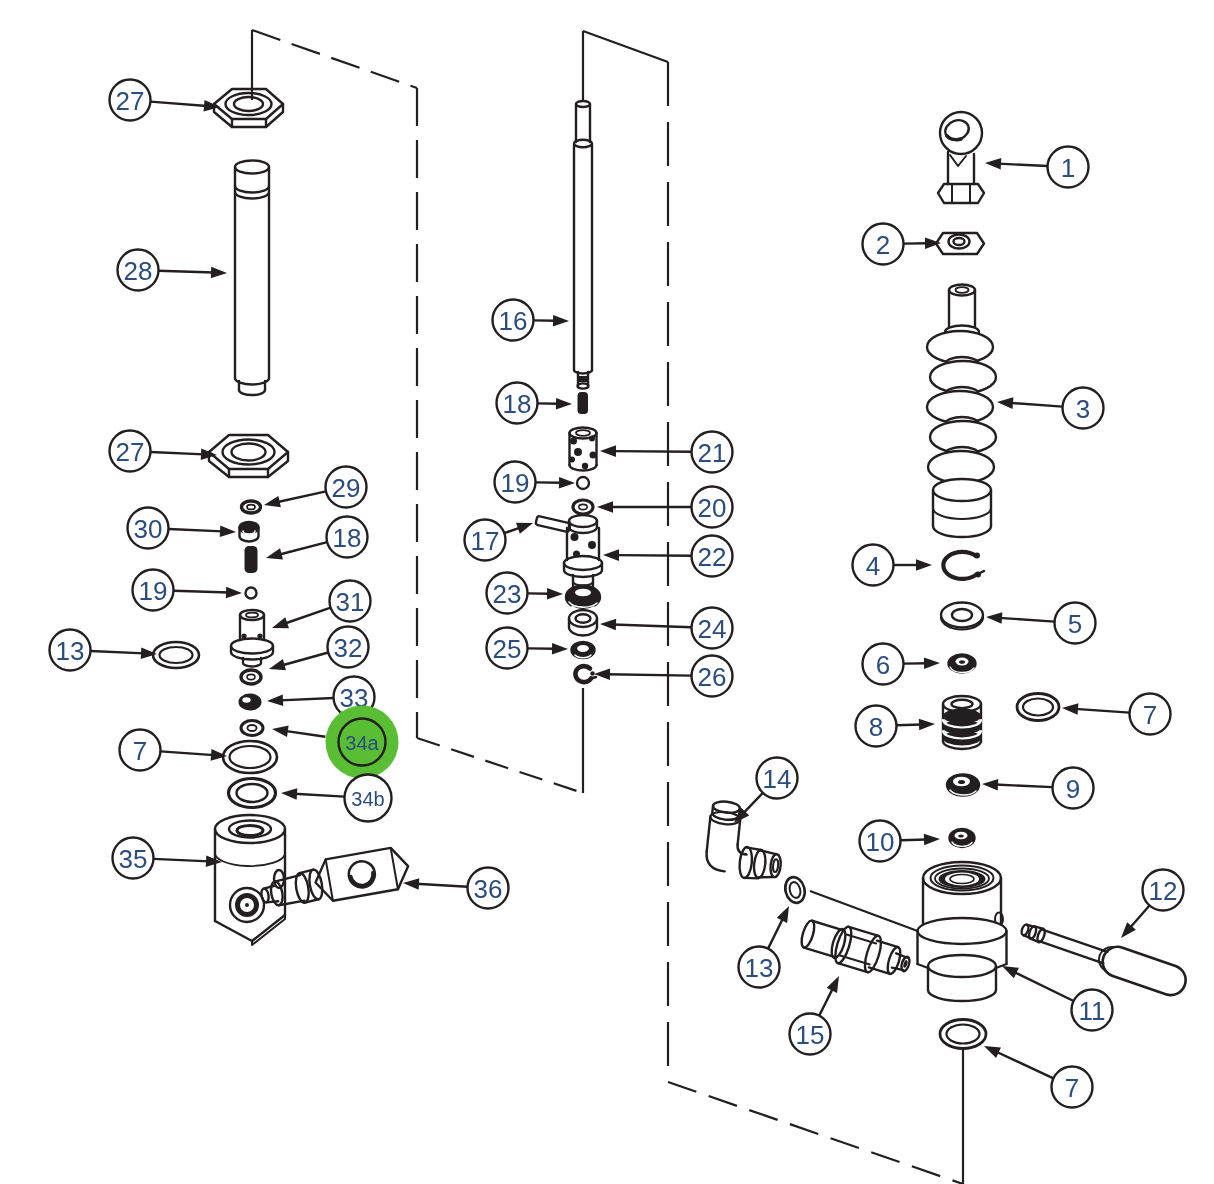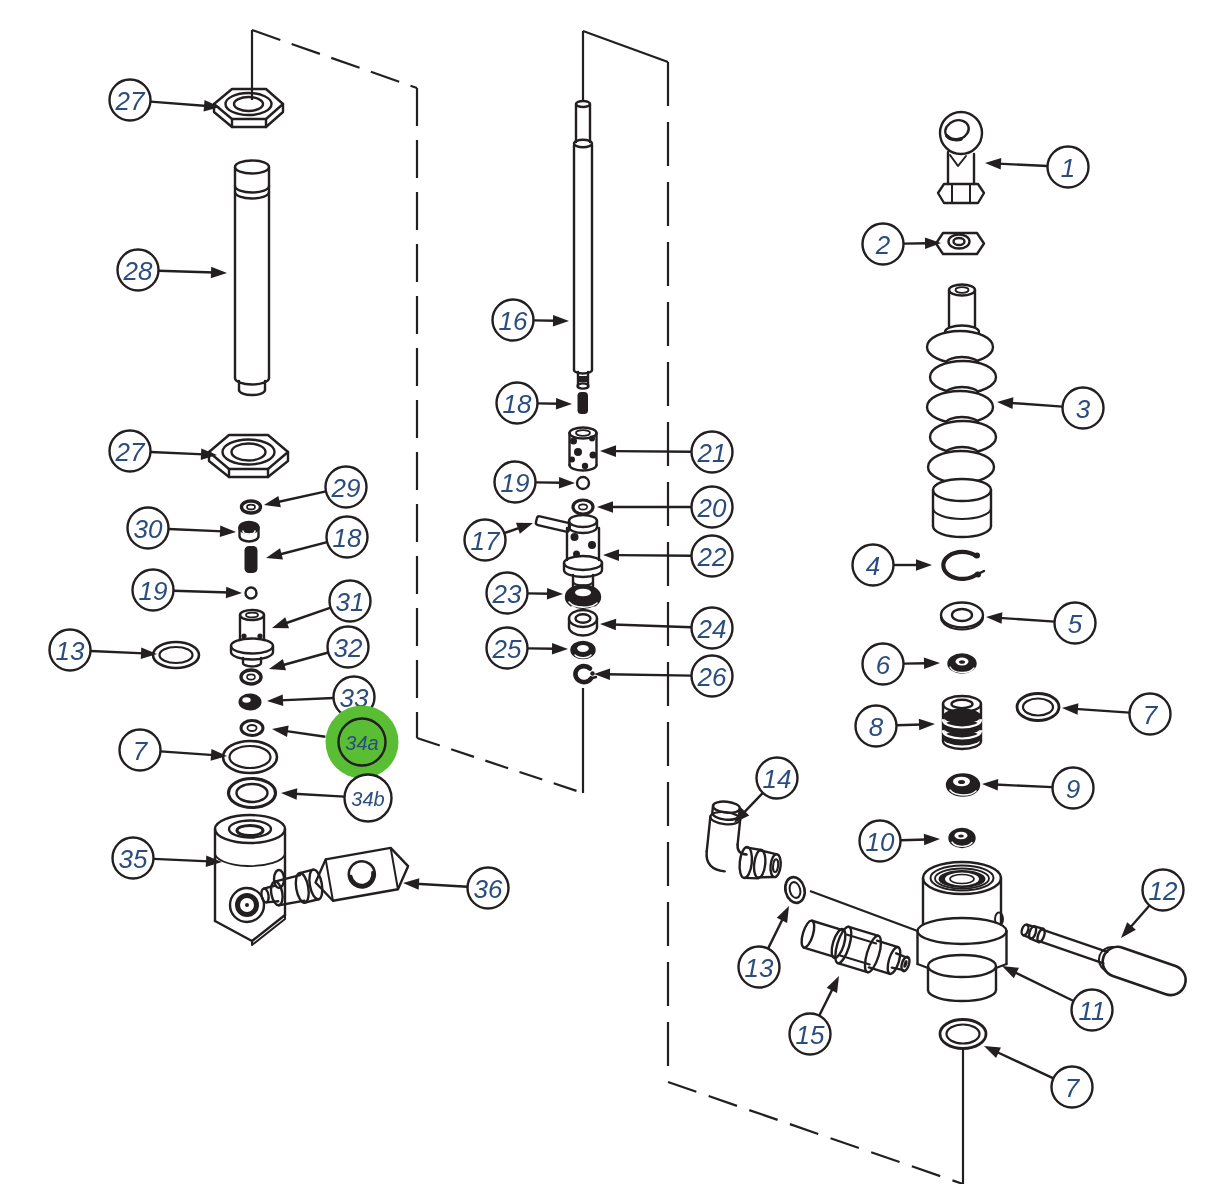--- a/index.html
+++ b/index.html
@@ -1,17 +1,17 @@
 <!DOCTYPE html>
 <html><head>
 <meta charset="utf-8">
 <style>
   html,body{margin:0;padding:0;background:#ffffff;}
   body{width:1214px;height:1184px;overflow:hidden;font-family:"Liberation Sans",sans-serif;}
-  #stage{width:1214px;height:1184px;position:relative;font-style:italic;}
+  #stage{width:1214px;height:1184px;position:relative;}
   svg{display:block;}
   text.callout-label{font-family:"Liberation Sans","DejaVu Sans",sans-serif;}
 </style>
 </head>
 <body>
 
 <div id="stage">
 <svg id="diagram-svg" width="1214" height="1184" viewBox="0 0 1214 1184" xmlns="http://www.w3.org/2000/svg">
 
   <g id="boundaries" stroke="#231f20" stroke-width="2.2" fill="none" stroke-linecap="butt">

